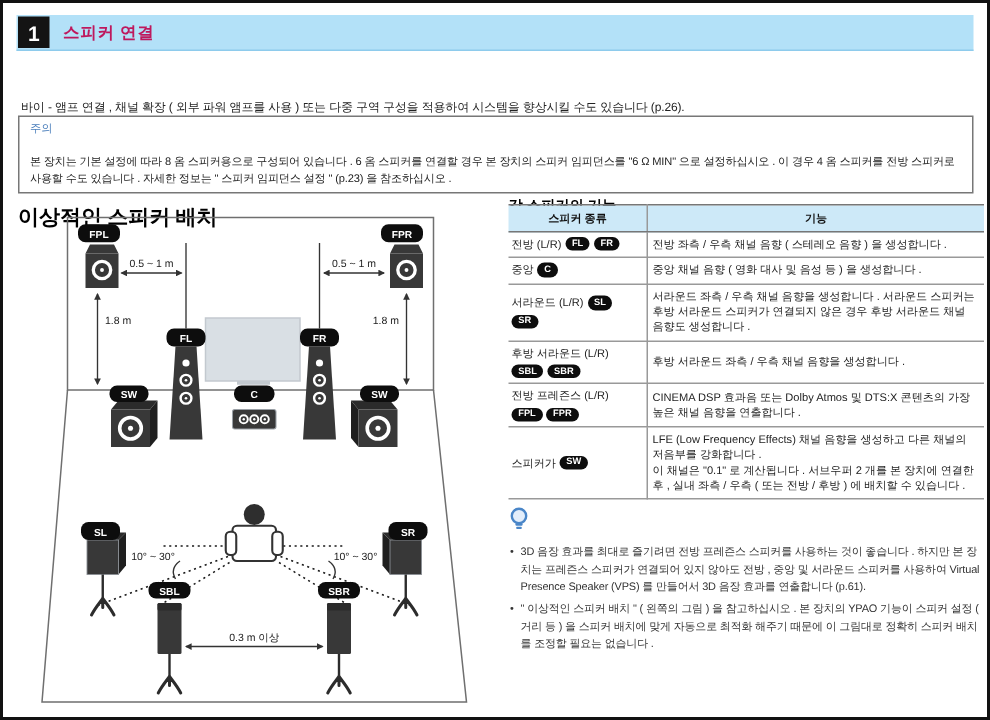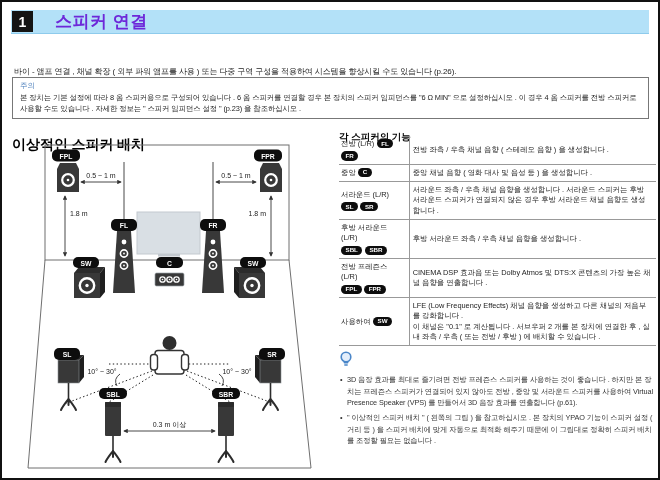--- a/index.html
+++ b/index.html
@@ -5,29 +5,29 @@
   html,body{margin:0;padding:0;background:#e8e8e8;}
   .page{position:relative;width:660px;height:480px;background:#fff;border:2px solid #111;
         box-sizing:border-box;overflow:hidden;
         font-family:"Liberation Sans","DejaVu Sans",sans-serif;color:#222;}
 
   
   .titlebar{position:absolute;left:9px;top:8px;width:638px;height:23px;background:#b3e1f8;
             border-bottom:1px solid #8ecbec;display:flex;align-items:center;}
   .titlebar .num{width:21px;height:21px;background:#141414;color:#fff;font-weight:bold;
                  font-size:14px;display:flex;align-items:center;justify-content:center;margin-left:1px;}
-  .titlebar .title{font-size:17px;font-weight:bold;color:#6d28d9;margin-left:22px;letter-spacing:.5px;}
+  .titlebar .title{font-size:11px;font-weight:bold;color:#be185d;margin-left:9px;letter-spacing:.5px;}
 
   .intro1{position:absolute;left:12px;top:40px;width:640px;font-size:8px;letter-spacing:-.1px;}
   .intro2{position:absolute;left:12px;top:56px;width:640px;font-size:8px;letter-spacing:-.1px;}
 
   
   .notice{position:absolute;left:10px;top:75px;width:637px;min-height:40px;border:1px solid #777;
           box-sizing:border-box;padding:3px 7px 4px;}
-  .notice-title{font-size:7.5px;color:#4a7ebb;margin-bottom:1px;}
+  .notice-title{font-size:7.5px;color:#4a7ebb;margin-bottom:11px;}
   .notice-body{font-size:7.4px;line-height:1.5;letter-spacing:-.1px;}
 
   .heading-left{position:absolute;left:10px;top:134px;font-size:14px;font-weight:bold;color:#000;font-family:Liberation Serif, serif;}
   .heading-right{position:absolute;left:337px;top:129px;font-size:9.5px;font-weight:bold;color:#000;}
 
   svg.diagram{position:absolute;left:12px;top:142px;}
   .svg-badge{font-size:6.8px;font-weight:bold;fill:#fff;text-anchor:middle;}
   .svg-meas{font-size:7px;fill:#222;}
 
   
@@ -229,20 +229,24 @@
       <text x="264" y="214" text-anchor="end">1.8 m</text>
       <text x="100" y="371.5" text-anchor="middle">10° ~ 30°</text>
       <text x="235" y="371.5" text-anchor="middle">10° ~ 30°</text>
       <text x="167.5" y="425" text-anchor="middle">0.3 m 이상</text>
     </g>
   </svg>
 
   <div class="right-col">
     <table class="fn">
       <tbody>
+          <tr>
+        <th class="col-type">스피커 종류</th>
+        <th>기능</th>
+      </tr>
       <tr>
         <td class="type">
               <div class="type-wrap">
           <span>전방 (L/R)</span>
           <span class="badge">FL</span>
           <span class="badge">FR</span>
         </div>
             </td>
         <td>
               <div>전방 좌측 / 우측 채널 음향 ( 스테레오 음향 ) 을 생성합니다 .</div>
@@ -292,21 +296,21 @@
           <span class="badge">FPR</span>
         </div>
             </td>
         <td>
               <div>CINEMA DSP 효과음 또는 Dolby Atmos 및 DTS:X 콘텐츠의 가장 높은 채널 음향을 연출합니다 .</div>
             </td>
       </tr>
       <tr>
         <td class="type">
               <div class="type-wrap">
-          <span>사용하여</span>
+          <span>스피커가</span>
           <span class="badge">SW</span>
 
         </div>
             </td>
         <td>
               <div>LFE (Low Frequency Effects) 채널 음향을 생성하고 다른 채널의 저음부를 강화합니다 .</div>
             <div class="fn2">이 채널은 "0.1" 로 계산됩니다 . 서브우퍼 2 개를 본 장치에 연결한 후 , 실내 좌측 / 우측 ( 또는 전방 / 후방 ) 에 배치할 수 있습니다 .</div>
             </td>
       </tr>
     </tbody>

